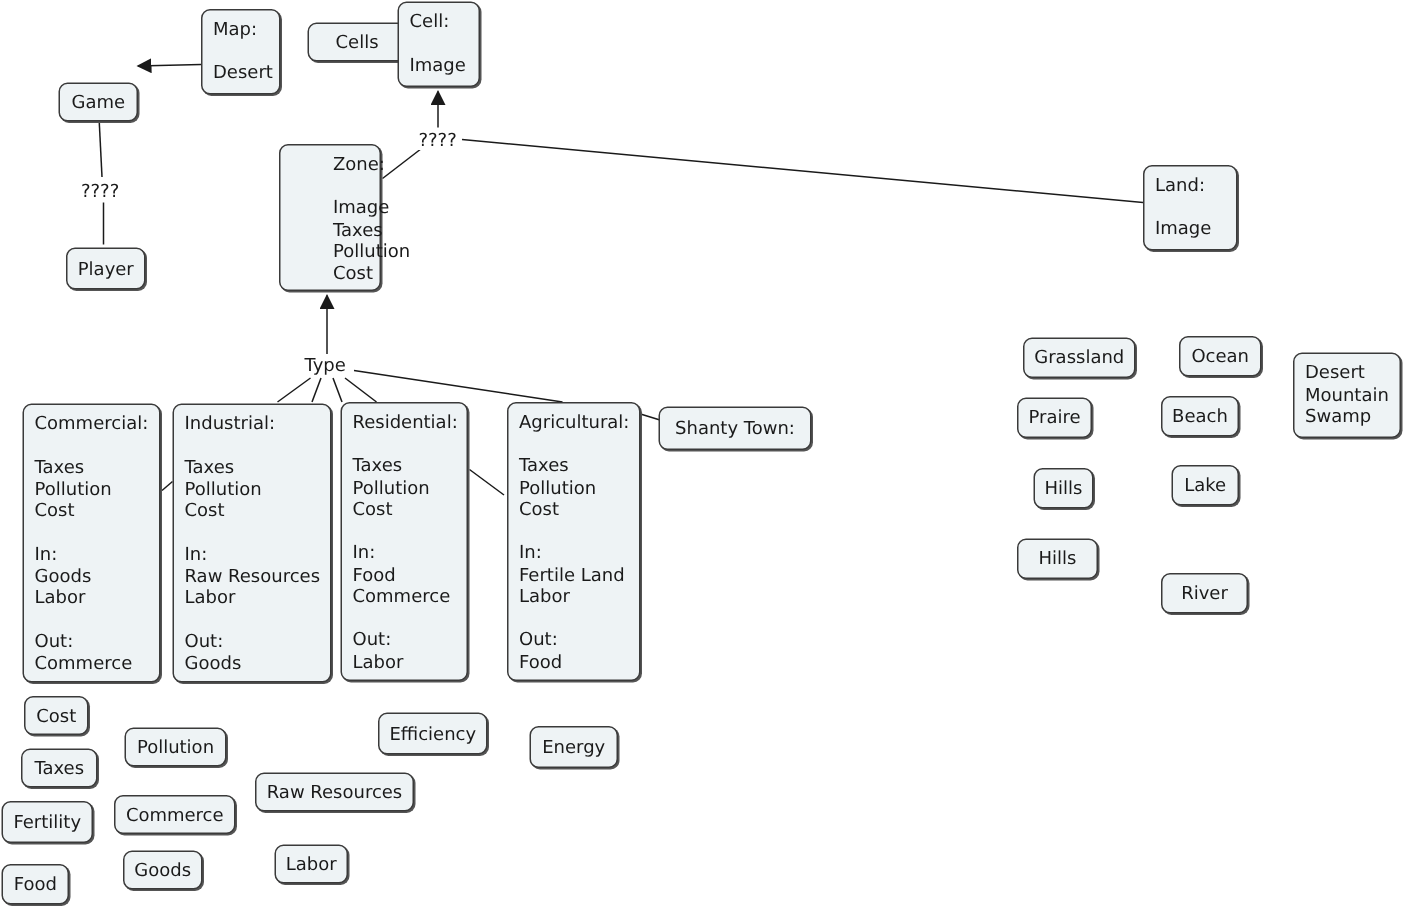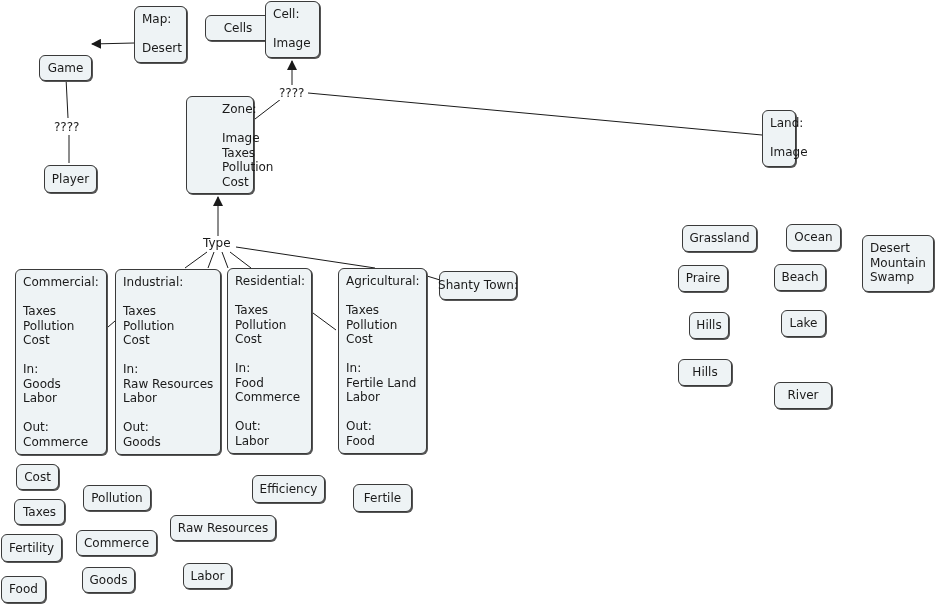--- a/index.html
+++ b/index.html
@@ -52,21 +52,21 @@
 <div class="node" style="left:265px;top:1px;width:55px;height:57px;">Cell:
 
 Image</div>
 <div class="node center" style="left:44px;top:165px;width:53px;height:28px;">Player</div>
 <div class="node" style="left:186px;top:96px;width:68px;height:98px;padding-left:35px;">Zone:
 
 Image
 Taxes
 Pollution
 Cost</div>
-<div class="node" style="left:762px;top:110px;width:34px;height:57px;">Land:
+<div class="node" style="left:762px;top:110px;width:63px;height:57px;">Land:
 
 Image</div>
 
 <div class="label" style="left:53px;top:120px;">????</div>
 <div class="label" style="left:278px;top:86px;">????</div>
 <div class="label" style="left:202px;top:236px;">Type</div>
 
 <div class="node" style="left:15px;top:269px;width:92px;height:186px;">Commercial:
 
 Taxes
@@ -108,21 +108,21 @@
 Taxes
 Pollution
 Cost
 
 In:
 Fertile Land
 Labor
 
 Out:
 Food</div>
-<div class="node center" style="left:439px;top:271px;width:78px;height:29px;">Shanty Town:</div>
+<div class="node center" style="left:439px;top:271px;width:102px;height:29px;">Shanty Town:</div>
 
 <div class="node center" style="left:682px;top:225px;width:75px;height:27px;">Grassland</div>
 <div class="node center" style="left:786px;top:224px;width:55px;height:27px;">Ocean</div>
 <div class="node" style="left:862px;top:235px;width:72px;height:57px;">Desert
 Mountain
 Swamp</div>
 <div class="node center" style="left:678px;top:265px;width:50px;height:27px;">Praire</div>
 <div class="node center" style="left:774px;top:264px;width:52px;height:27px;text-align:center;">Beach</div>
 <div class="node center" style="left:689px;top:312px;width:40px;height:27px;">Hills</div>
 <div class="node center" style="left:781px;top:310px;width:45px;height:27px;">Lake</div>
@@ -132,13 +132,13 @@
 <div class="node center" style="left:16px;top:464px;width:43px;height:26px;">Cost</div>
 <div class="node center" style="left:14px;top:499px;width:51px;height:26px;">Taxes</div>
 <div class="node center" style="left:1px;top:534px;width:61px;height:28px;">Fertility</div>
 <div class="node center" style="left:1px;top:576px;width:45px;height:27px;">Food</div>
 <div class="node center" style="left:83px;top:485px;width:68px;height:26px;">Pollution</div>
 <div class="node center" style="left:76px;top:530px;width:81px;height:26px;">Commerce</div>
 <div class="node center" style="left:82px;top:567px;width:53px;height:26px;">Goods</div>
 <div class="node center" style="left:170px;top:515px;width:106px;height:26px;">Raw Resources</div>
 <div class="node center" style="left:183px;top:563px;width:49px;height:26px;">Labor</div>
 <div class="node center" style="left:252px;top:475px;width:73px;height:28px;">Efficiency</div>
-<div class="node center" style="left:353px;top:484px;width:59px;height:28px;">Fertile</div>
+<div class="node center" style="left:353px;top:484px;width:59px;height:28px;">Energy</div>
 
 </body></html>

